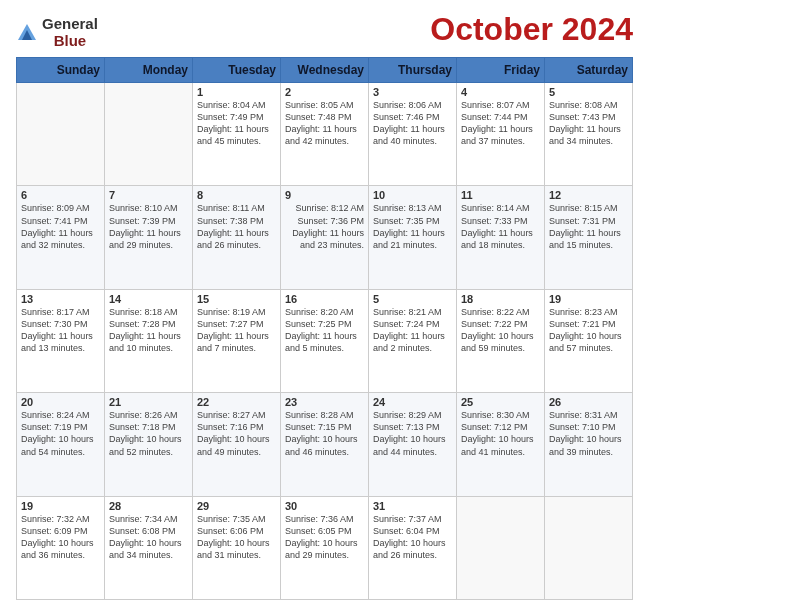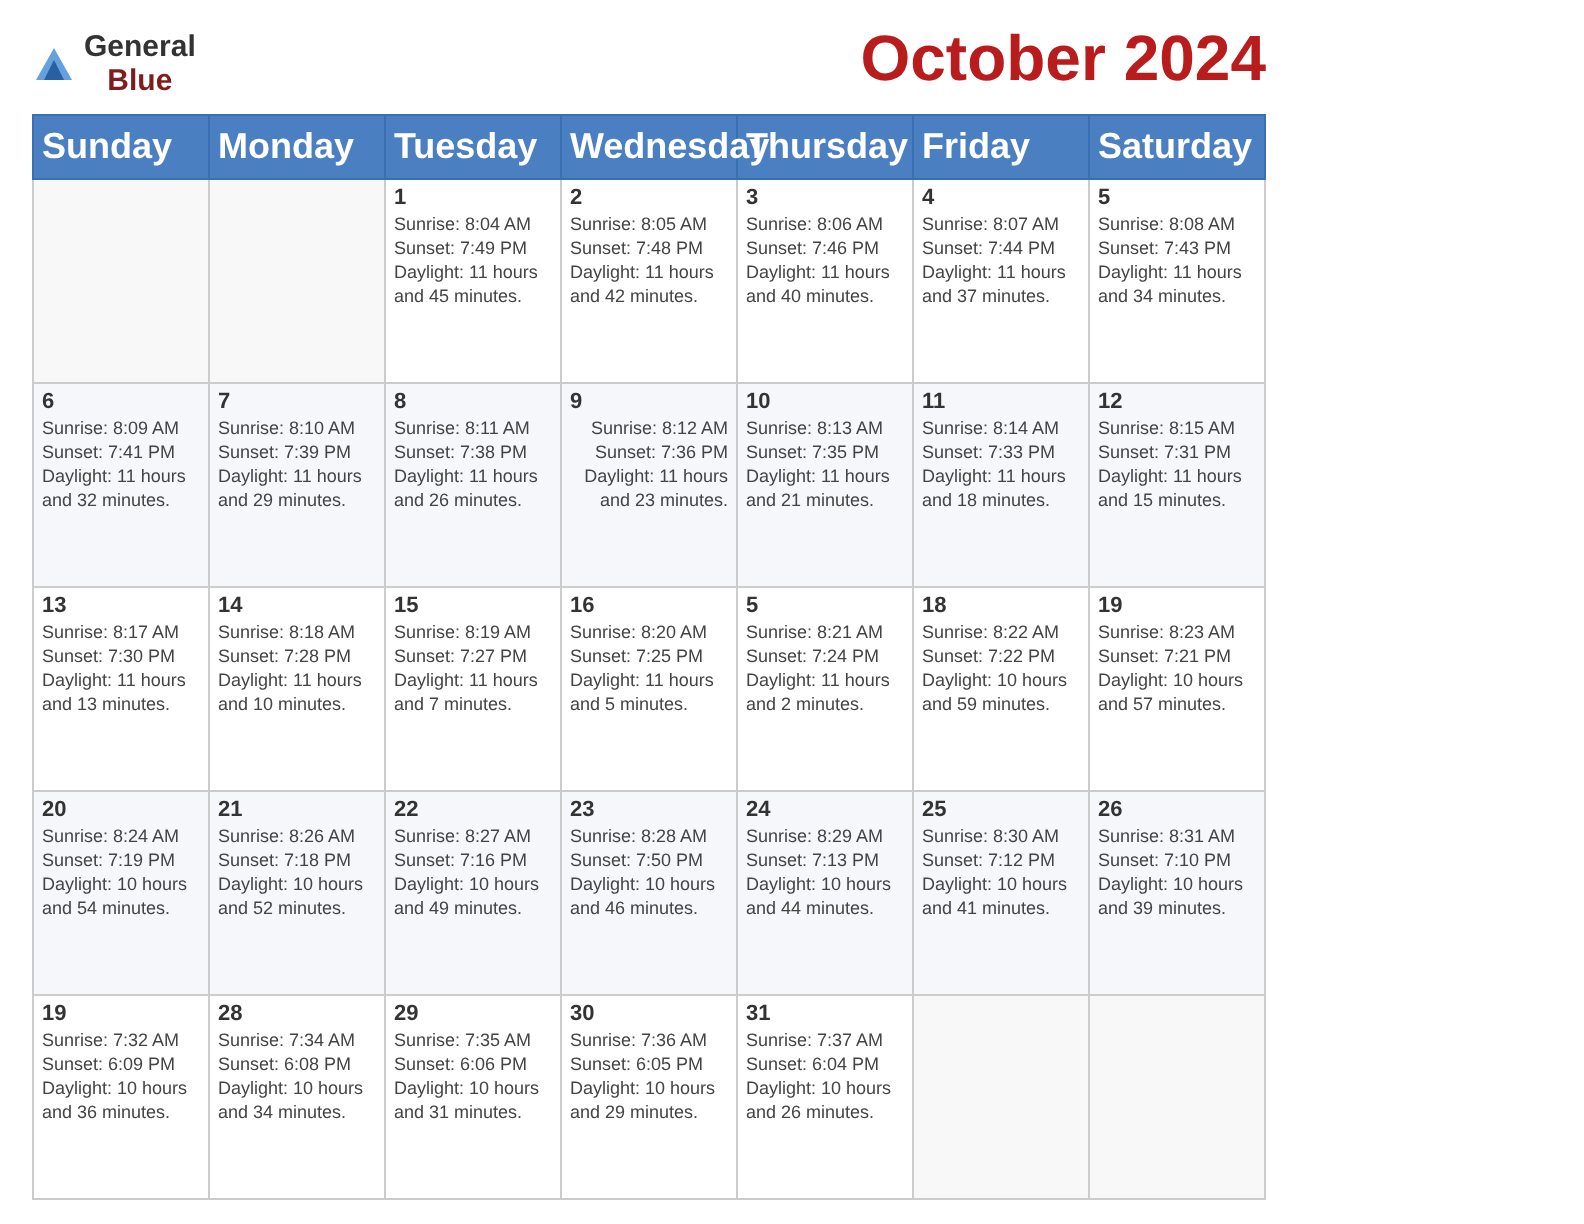--- a/index.html
+++ b/index.html
@@ -64,25 +64,25 @@
     }
     .calendar {
       flex: 1;
       border: 1px solid #ccc;
       border-collapse: collapse;
       width: 100%;
       table-layout: fixed;
     }
     .calendar th {
       background-color: #4a7fc1;
-      color: #ffffff;
-      font-size: 18px;
+      color: #0f172a;
+      font-size: 12px;
       font-weight: bold;
       padding: 5px 4px;
-      text-align: left;
+      text-align: right;
       border: 1px solid #3a6fb1;
     }
     .calendar td {
       vertical-align: top;
       border: 1px solid #ccc;
       padding: 3px 4px;
       font-size: 9.5px;
       color: #333;
       height: 88px;
     }
@@ -277,21 +277,21 @@
           </td>
           <td>
             <span class="day-number">22</span>
             <div class="day-detail" style="white-space: pre-line;">Sunrise: 8:27 AM
 Sunset: 7:16 PM
 Daylight: 10 hours and 49 minutes.</div>
           </td>
           <td>
             <span class="day-number">23</span>
             <div class="day-detail" style="white-space: pre-line;">Sunrise: 8:28 AM
-Sunset: 7:50 PM
+Sunset: 7:15 PM
 Daylight: 10 hours and 46 minutes.</div>
           </td>
           <td>
             <span class="day-number">24</span>
             <div class="day-detail" style="white-space: pre-line;">Sunrise: 8:29 AM
 Sunset: 7:13 PM
 Daylight: 10 hours and 44 minutes.</div>
           </td>
           <td>
             <span class="day-number">25</span>

